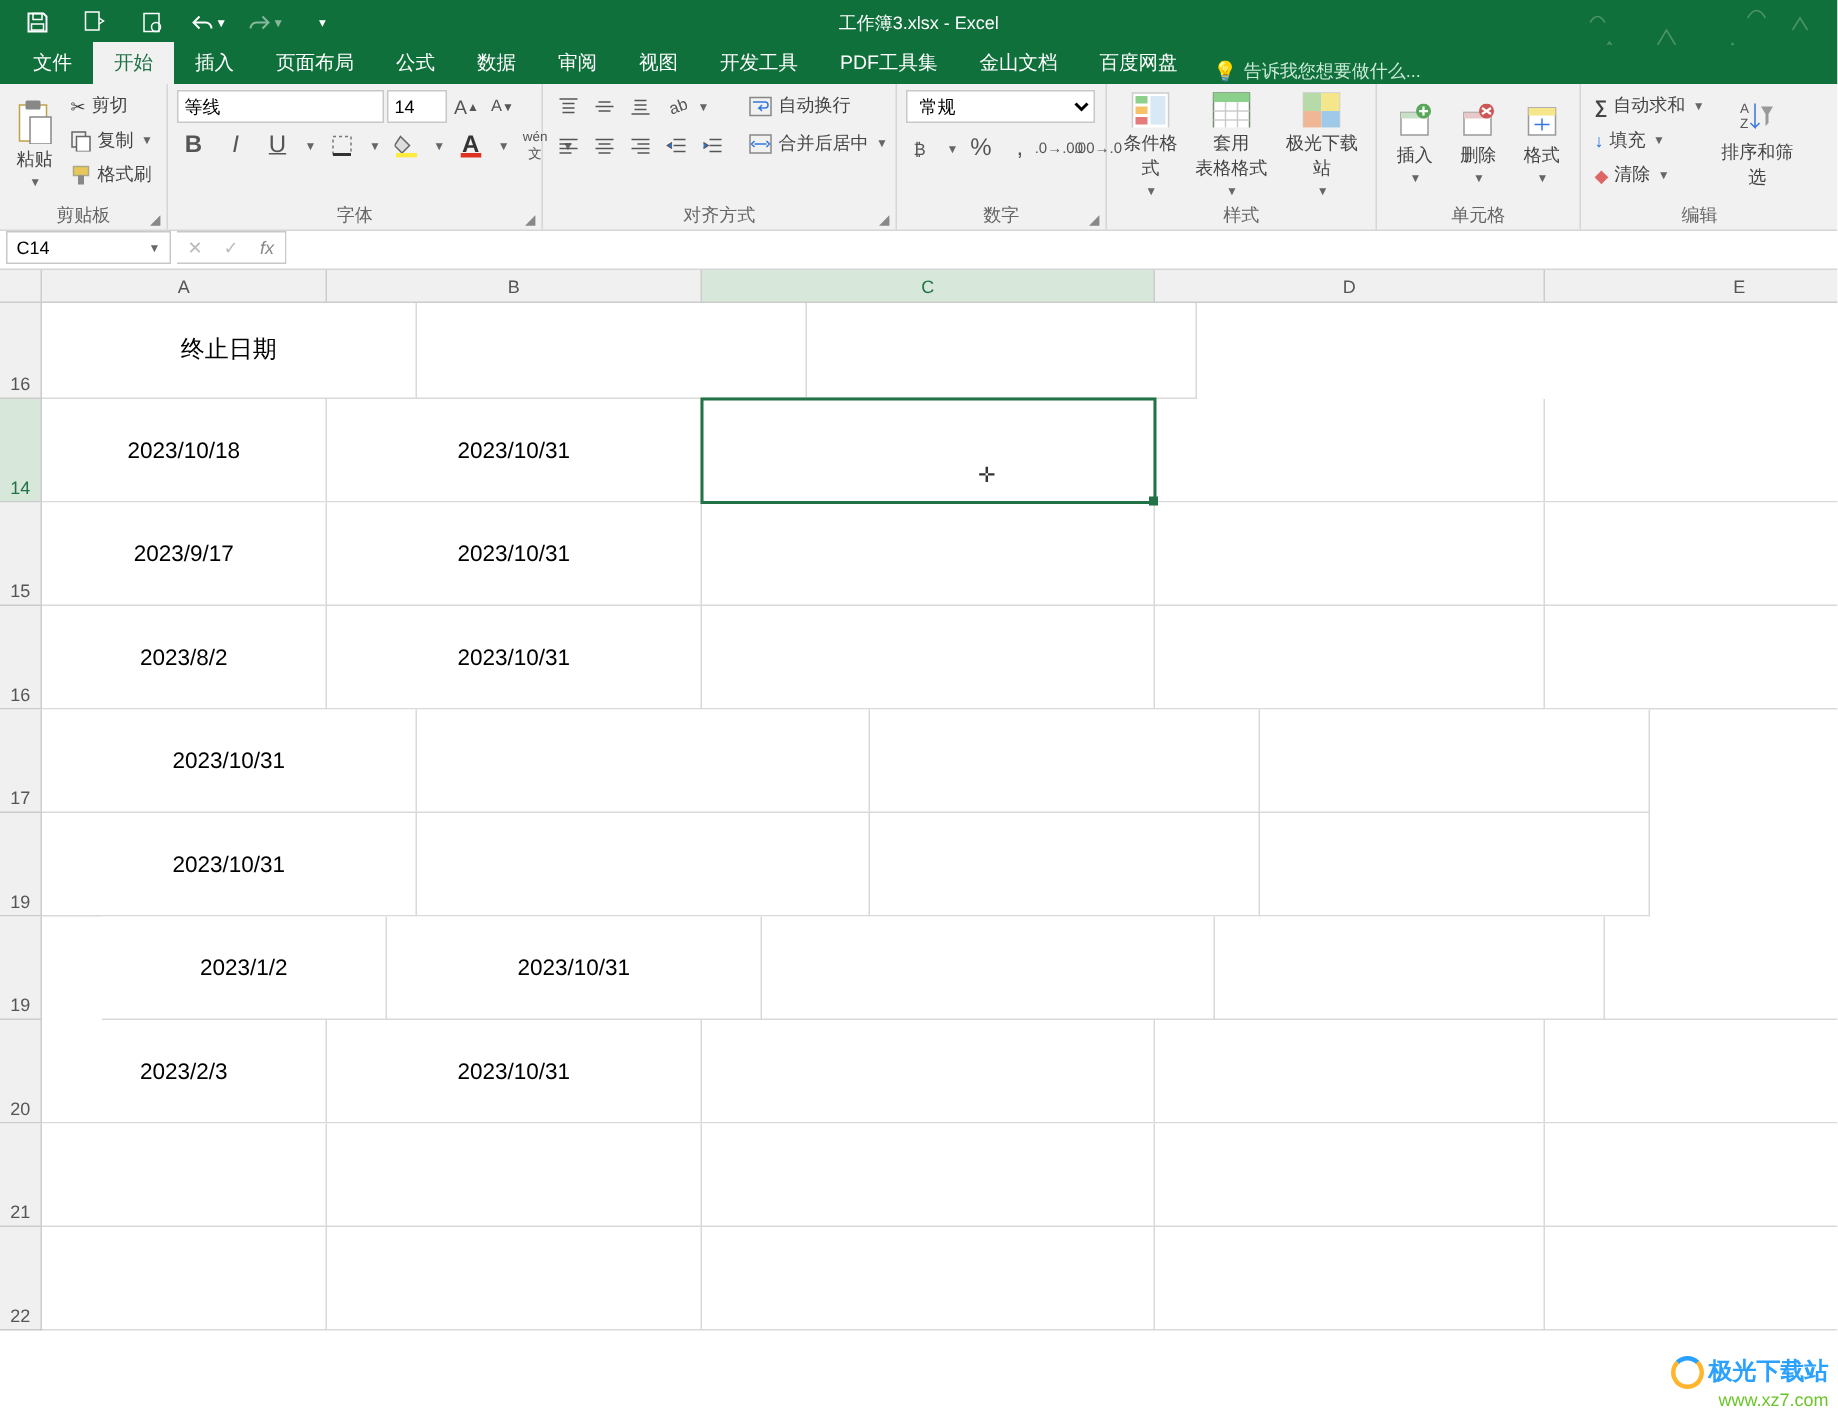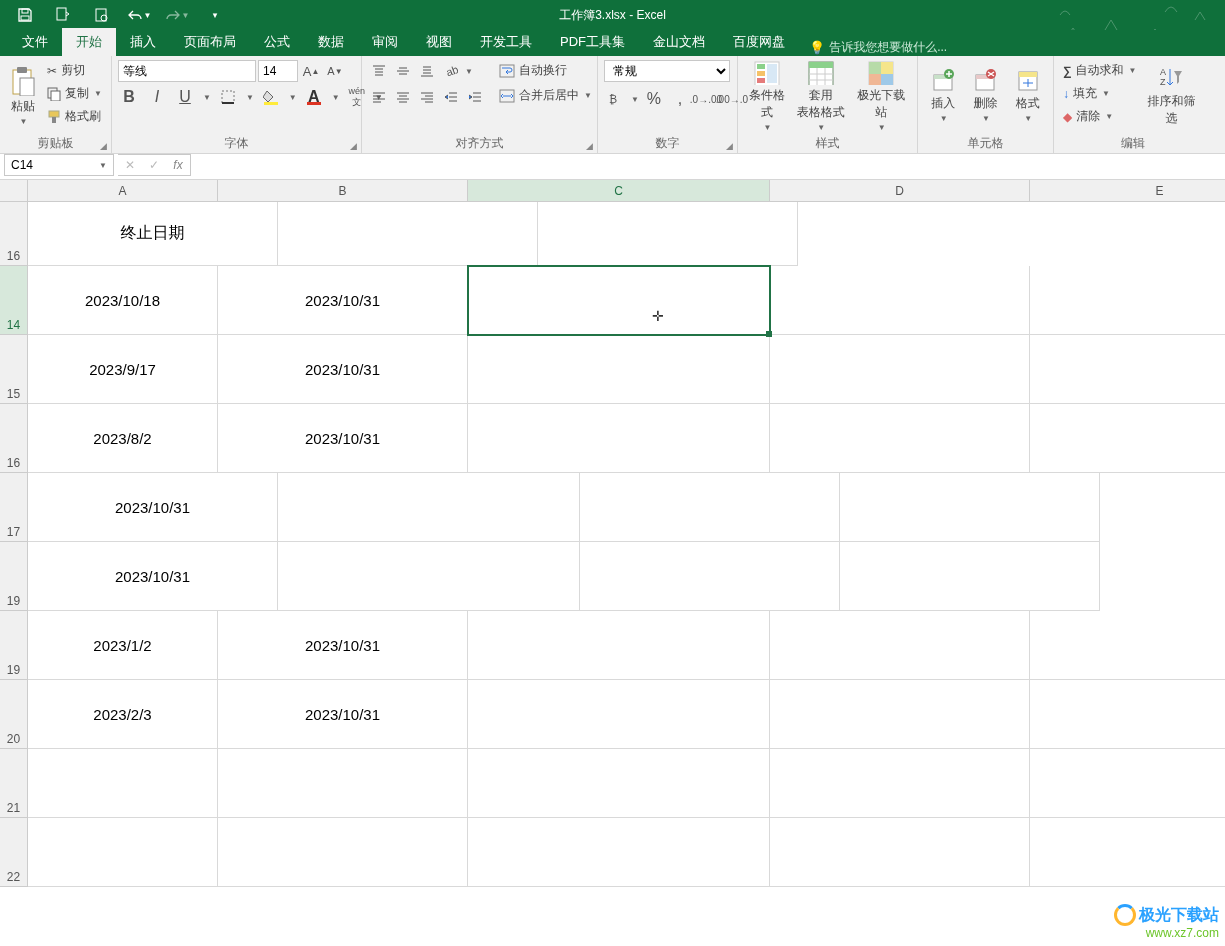--- a/index.html
+++ b/index.html
@@ -517,21 +517,21 @@
         <div class="cell" style="width: 260px;"></div>
         <div class="cell" style="width: 260px;"></div>
       </div>
       <div class="cellrow">
         <div class="cell" style="width: 250px;">2023/10/31</div>
         <div class="cell" style="width: 302px;"></div>
         <div class="cell" style="width: 260px;"></div>
         <div class="cell" style="width: 260px;"></div>
       </div>
       <div class="cellrow">
-        <div class="cell" style="width: 190px;">2023/1/2</div>
+        <div class="cell" style="width: 190px; margin-left: 40px;">2023/1/2</div>
         <div class="cell" style="width: 250px;">2023/10/31</div>
         <div class="cell" style="width: 302px;"></div>
         <div class="cell" style="width: 260px;"></div>
         <div class="cell" style="width: 260px;"></div>
       </div>
       <div class="cellrow">
         <div class="cell" style="width: 190px;">2023/2/3</div>
         <div class="cell" style="width: 250px;">2023/10/31</div>
         <div class="cell" style="width: 302px;"></div>
         <div class="cell" style="width: 260px;"></div>

